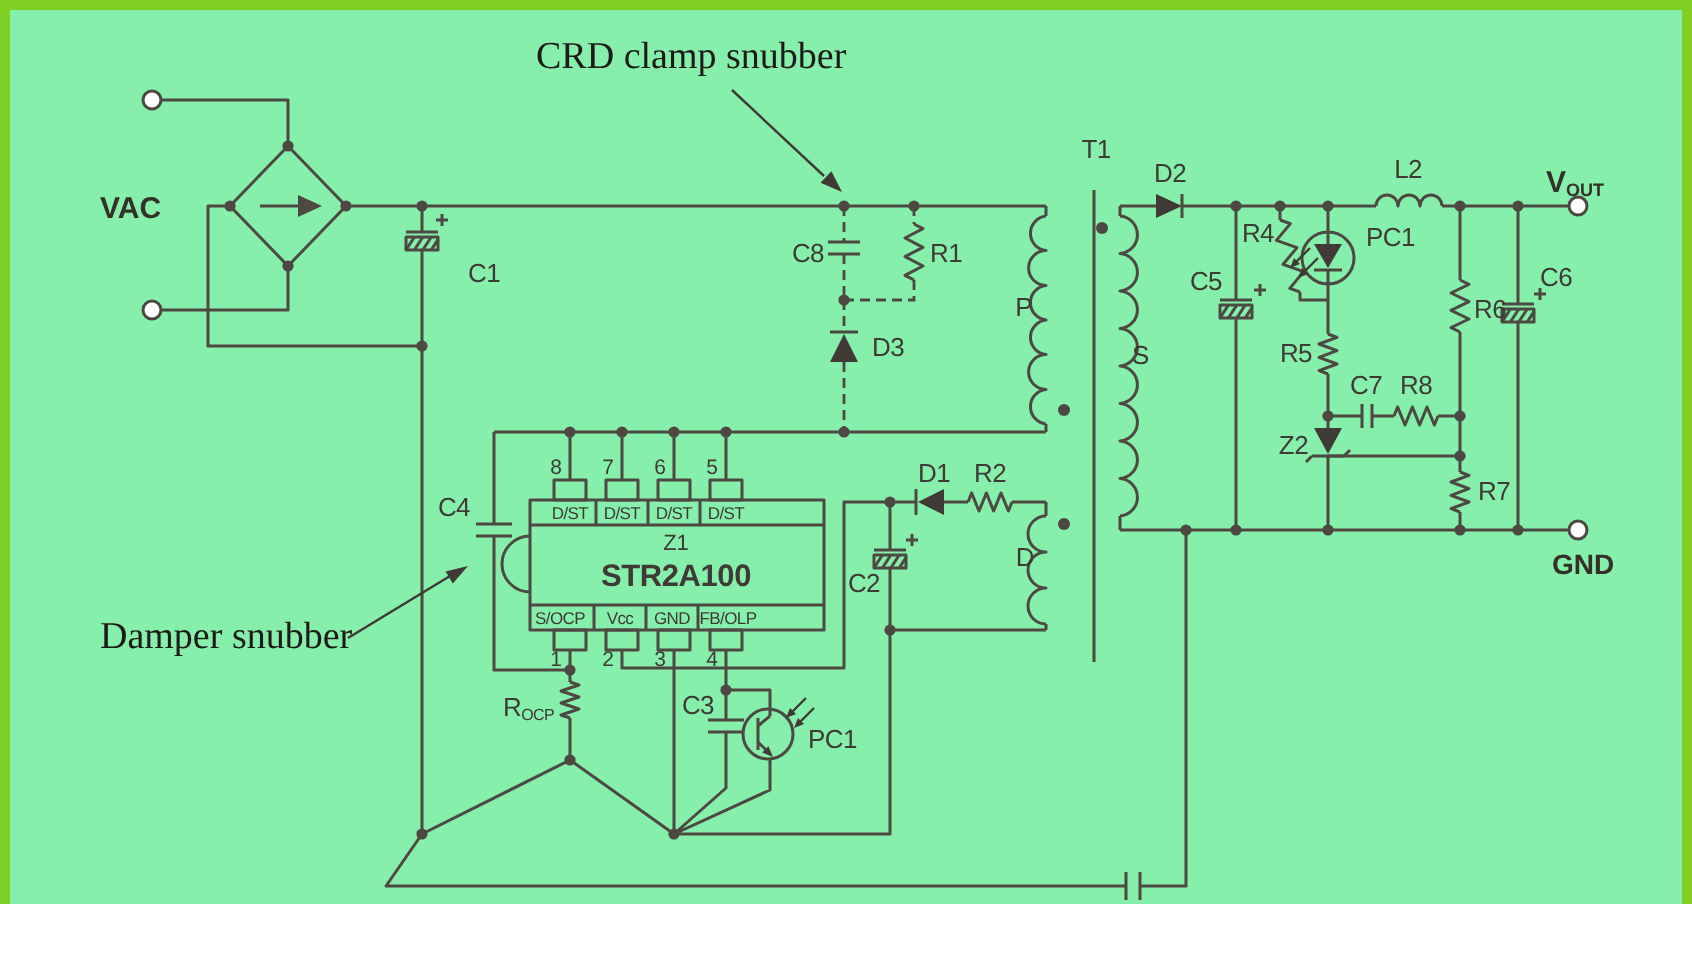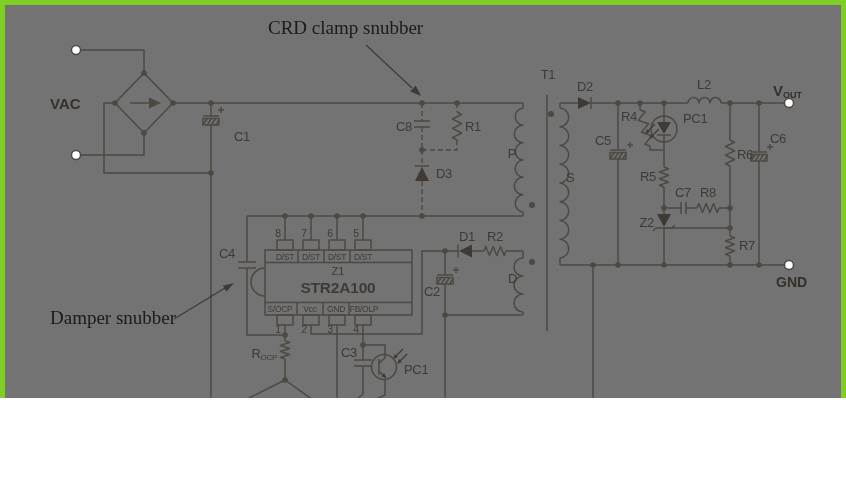--- a/index.html
+++ b/index.html
@@ -1,16 +1,16 @@
 <!DOCTYPE html>
 <html><head>
 <meta charset="utf-8">
 <style>
   html,body{margin:0;padding:0;background:#ffffff;}
-  .frame{width:846px;height:398px;box-sizing:border-box;position:relative;background:#737373;}
+  .frame{width:846px;height:452px;box-sizing:border-box;position:relative;background:#86efac;}
   svg{display:block;}
   .w{stroke:#4e4842;stroke-width:1.5;fill:none;stroke-linejoin:round;}
   .wd{stroke:#4e4842;stroke-width:1.4;fill:none;stroke-dasharray:5 3;}
   .thin{stroke:#3f3a35;stroke-width:1.2;fill:none;}
   .fillc{fill:#4e4842;stroke:none;}
   .blk{fill:#3f3a35;stroke:none;}
   .term{fill:#ffffff;stroke:#4e4842;stroke-width:1.5;}
   text{font-family:"Liberation Sans",sans-serif;fill:#3f3a35;}
   .lbl{font-size:13px;letter-spacing:-0.3px;}
   .lblb{font-size:15px;font-weight:bold;fill:#353029;}

